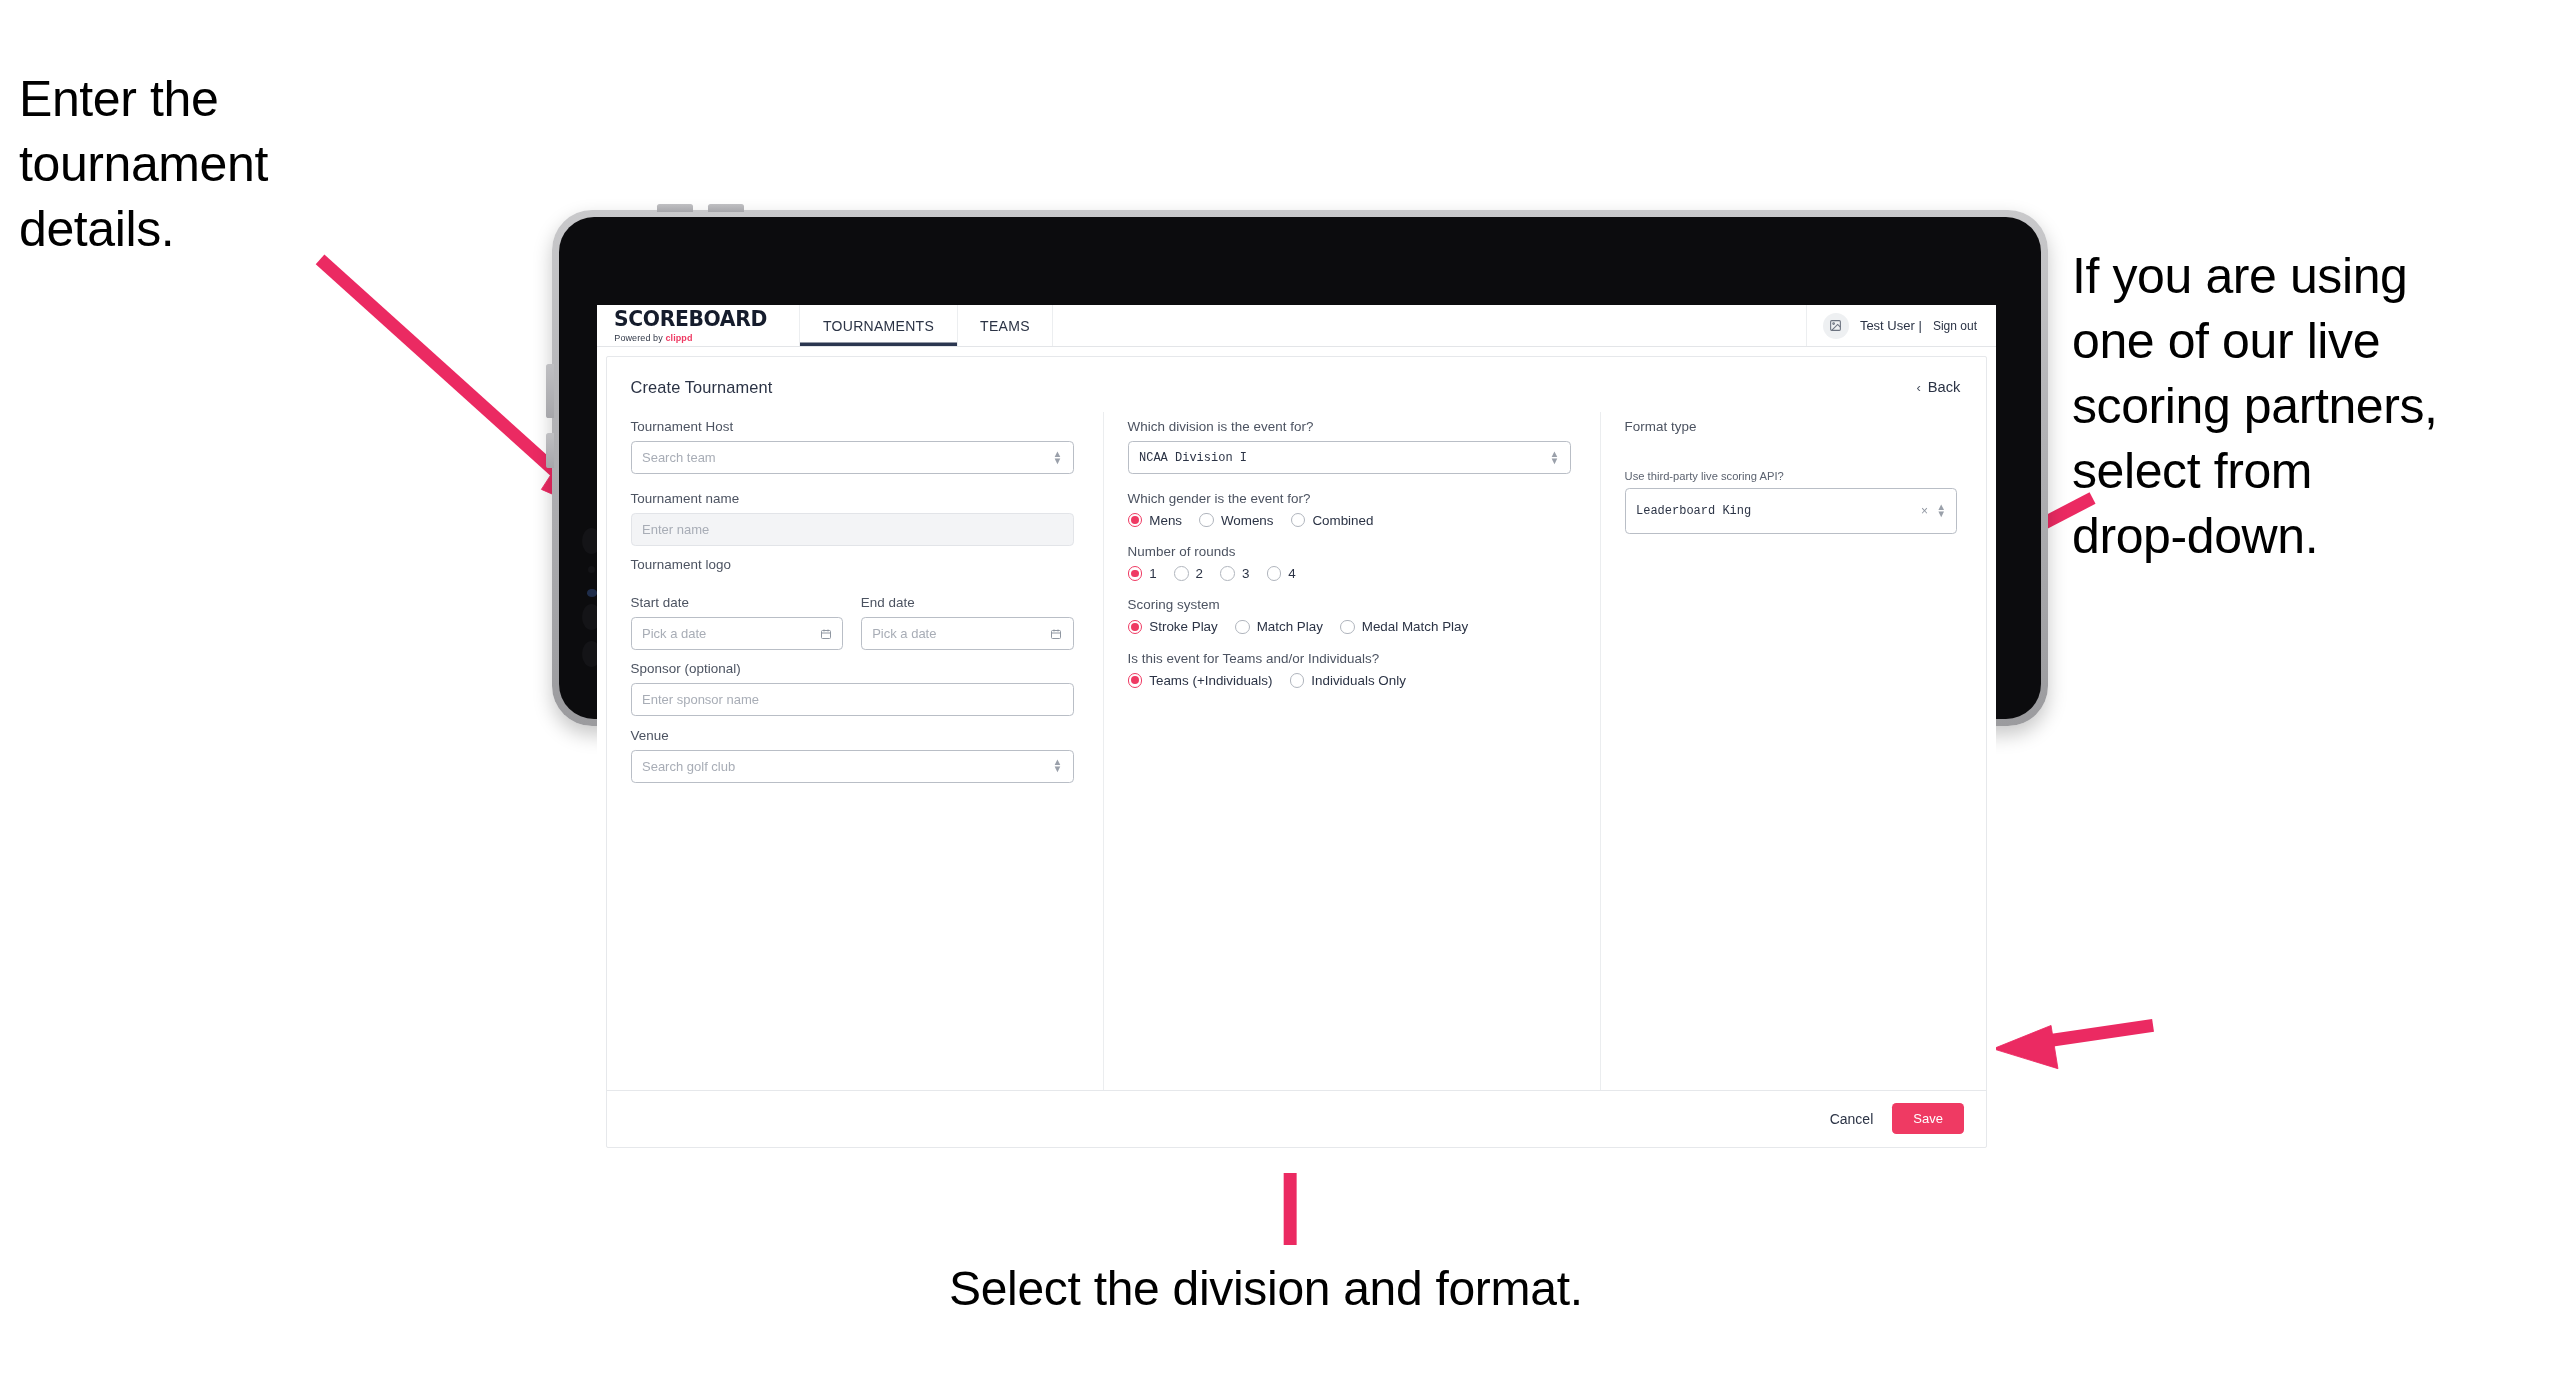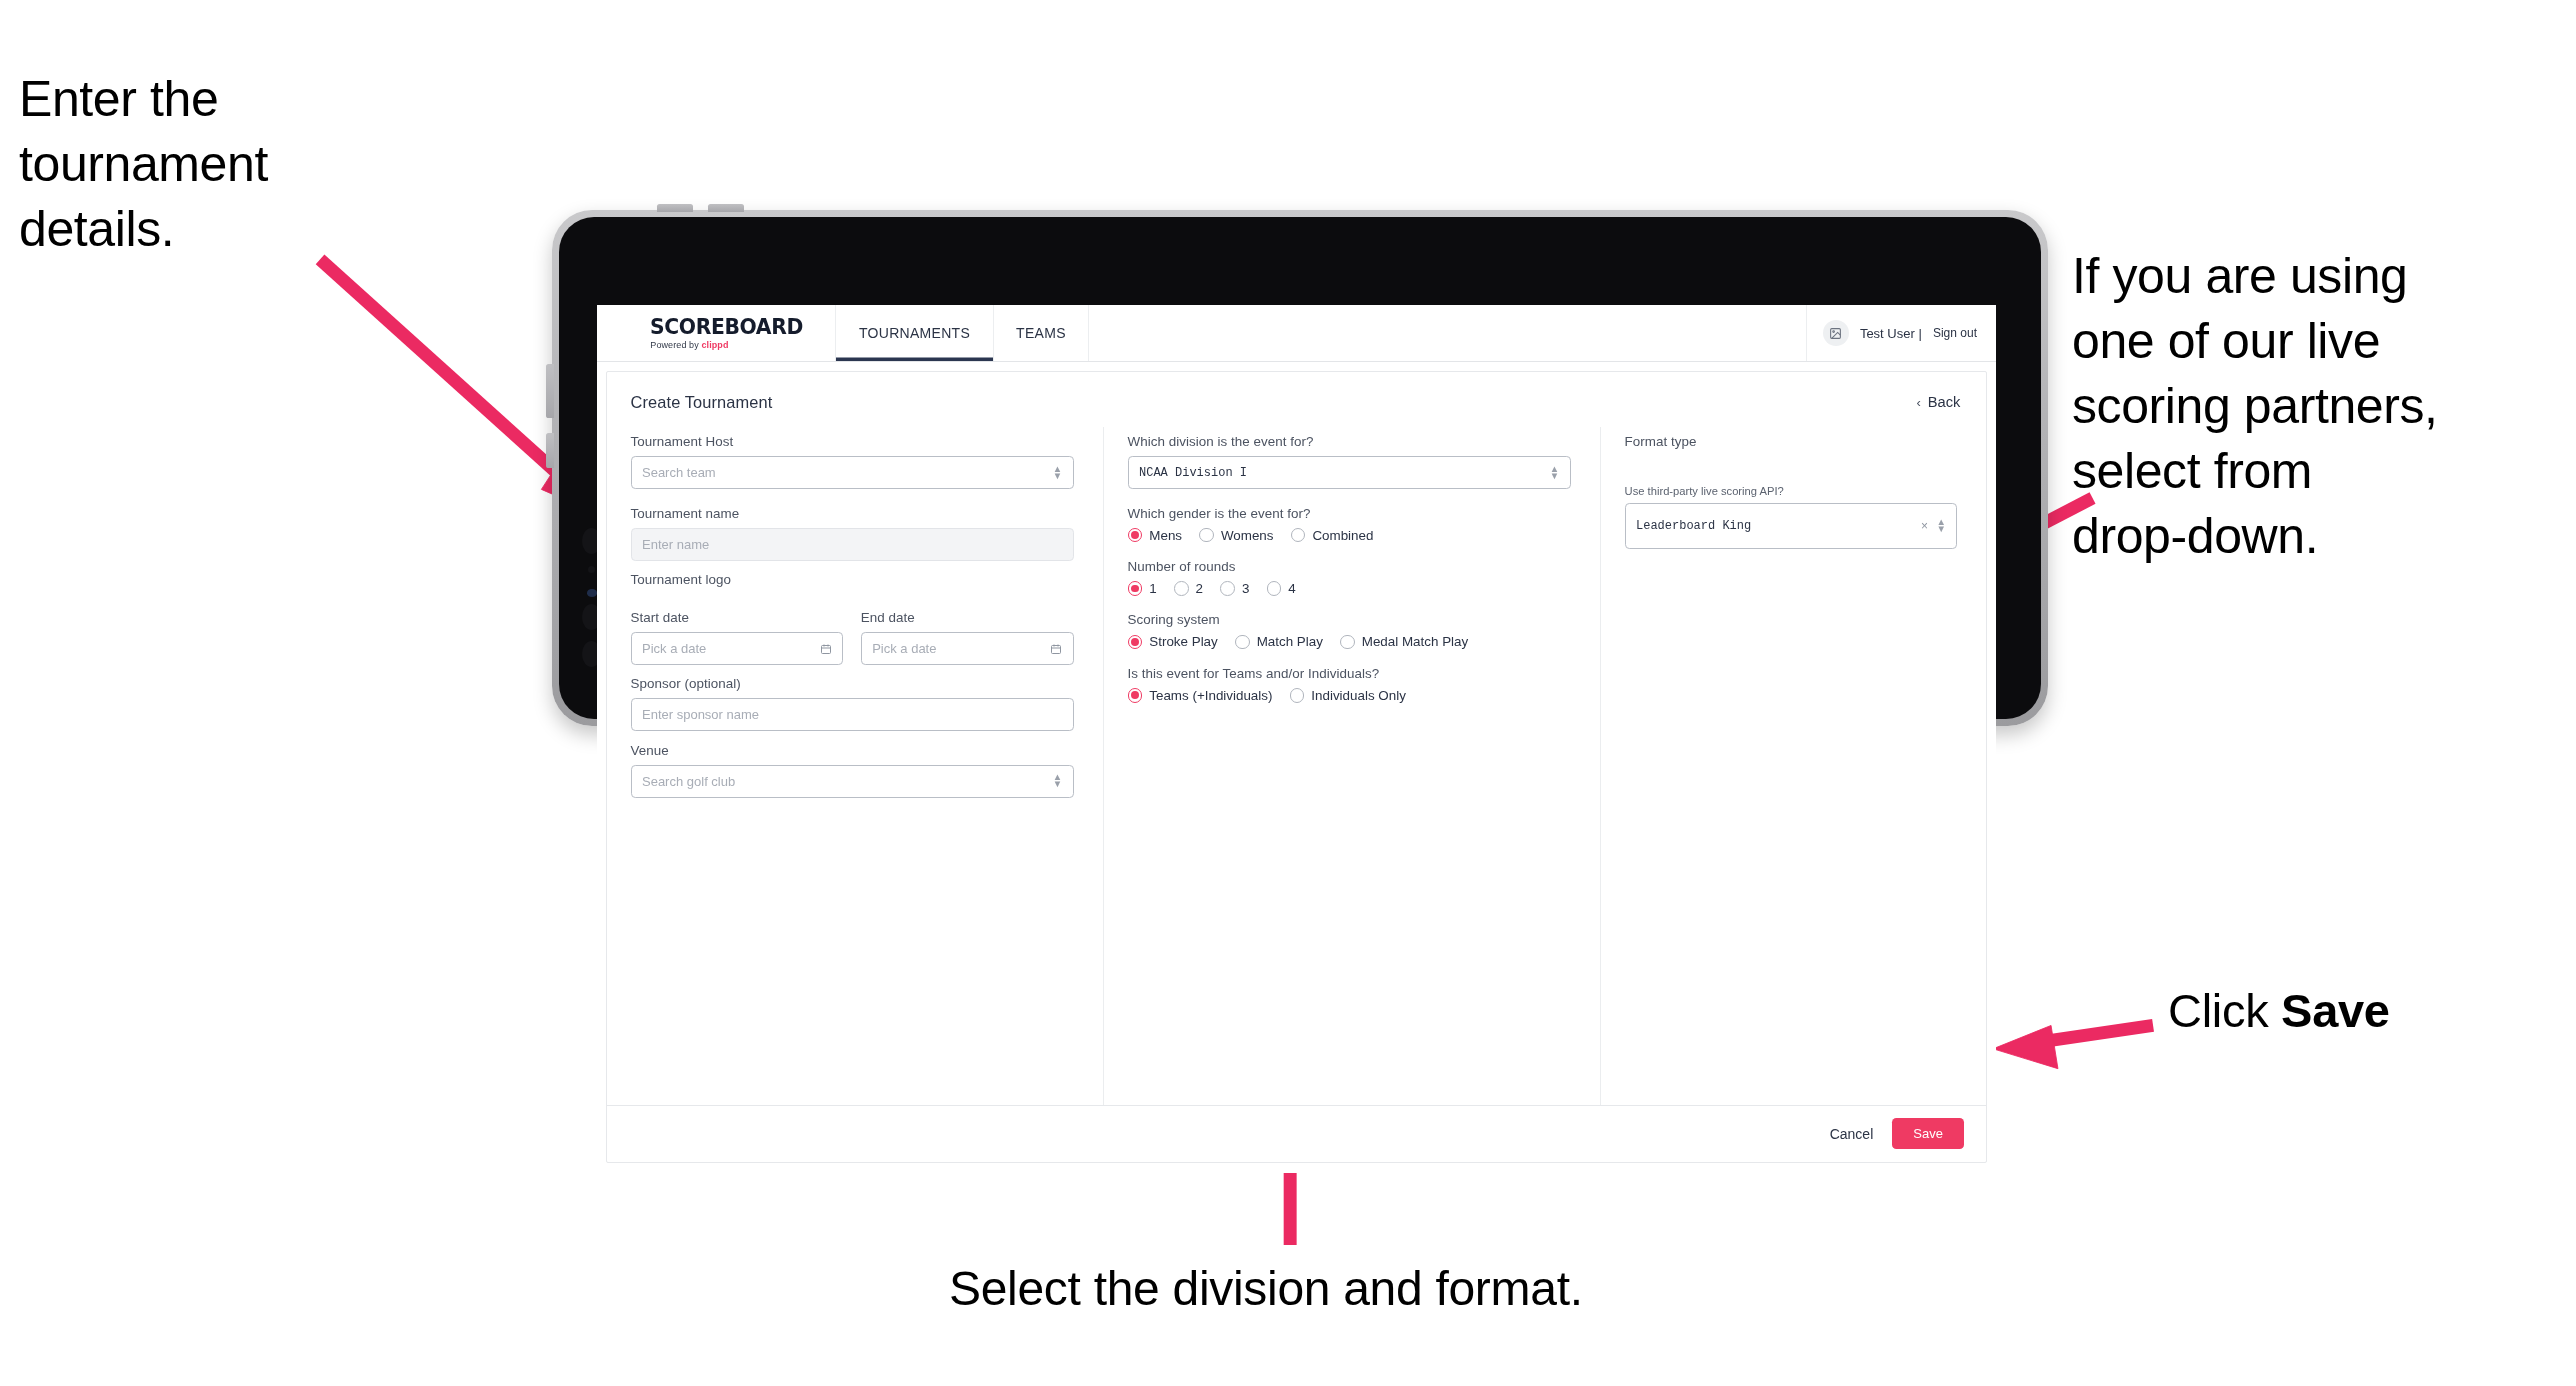--- a/index.html
+++ b/index.html
@@ -65,26 +65,25 @@
     position: absolute;
     left: 597px; top: 305px;
     width: 1399px; height: 868px;
     background: #ffffff;
     overflow: hidden;
   }
 
   
   .topnav {
     position: relative;
-    height: 57px;
+    height: 42px;
     background: #ffffff;
     border-bottom: 0.9px solid #e3e5e8;
     display: flex;
     align-items: stretch;
-    padding-left: 36px;
   }
   .brand {
     display:flex; flex-direction: column; justify-content:center;
     padding: 0 22.5px 0 17.3px;
     border-right: 0.9px solid #eceef0;
   }
   .brand-main {
     font-family: "DejaVu Sans", sans-serif;
     font-weight: 700;
     font-size: 21.6px;
@@ -241,21 +240,20 @@
 details.</div>
 
   <div class="anno" id="anno-right">If you are using
 one of our live
 scoring partners,
 select from
 drop-down.</div>
 
   <div class="anno" id="anno-bottom">Select the division and format.</div>
 
-  <div class="anno" id="anno-save"><span>Click </span><b>Save</b></div>
 
   <svg class="arrow-svg" style="left:0;top:0;width:2576px;height:1386px" viewBox="0 0 2979 1603" width="2576" height="1386">
     <g fill="#eb2a62" stroke="#eb2a62">
       <line x1="370" y1="300" x2="672" y2="572" stroke-width="15" stroke-linecap="butt"></line>
       <polygon points="700,598 626,566 648,532"></polygon>
     </g>
 
     <g fill="#eb2a62" stroke="#eb2a62">
       <line x1="2420" y1="576" x2="2320" y2="628" stroke-width="15" stroke-linecap="butt"></line>
       <polygon points="2262,655 2336,597 2344,660"></polygon>

